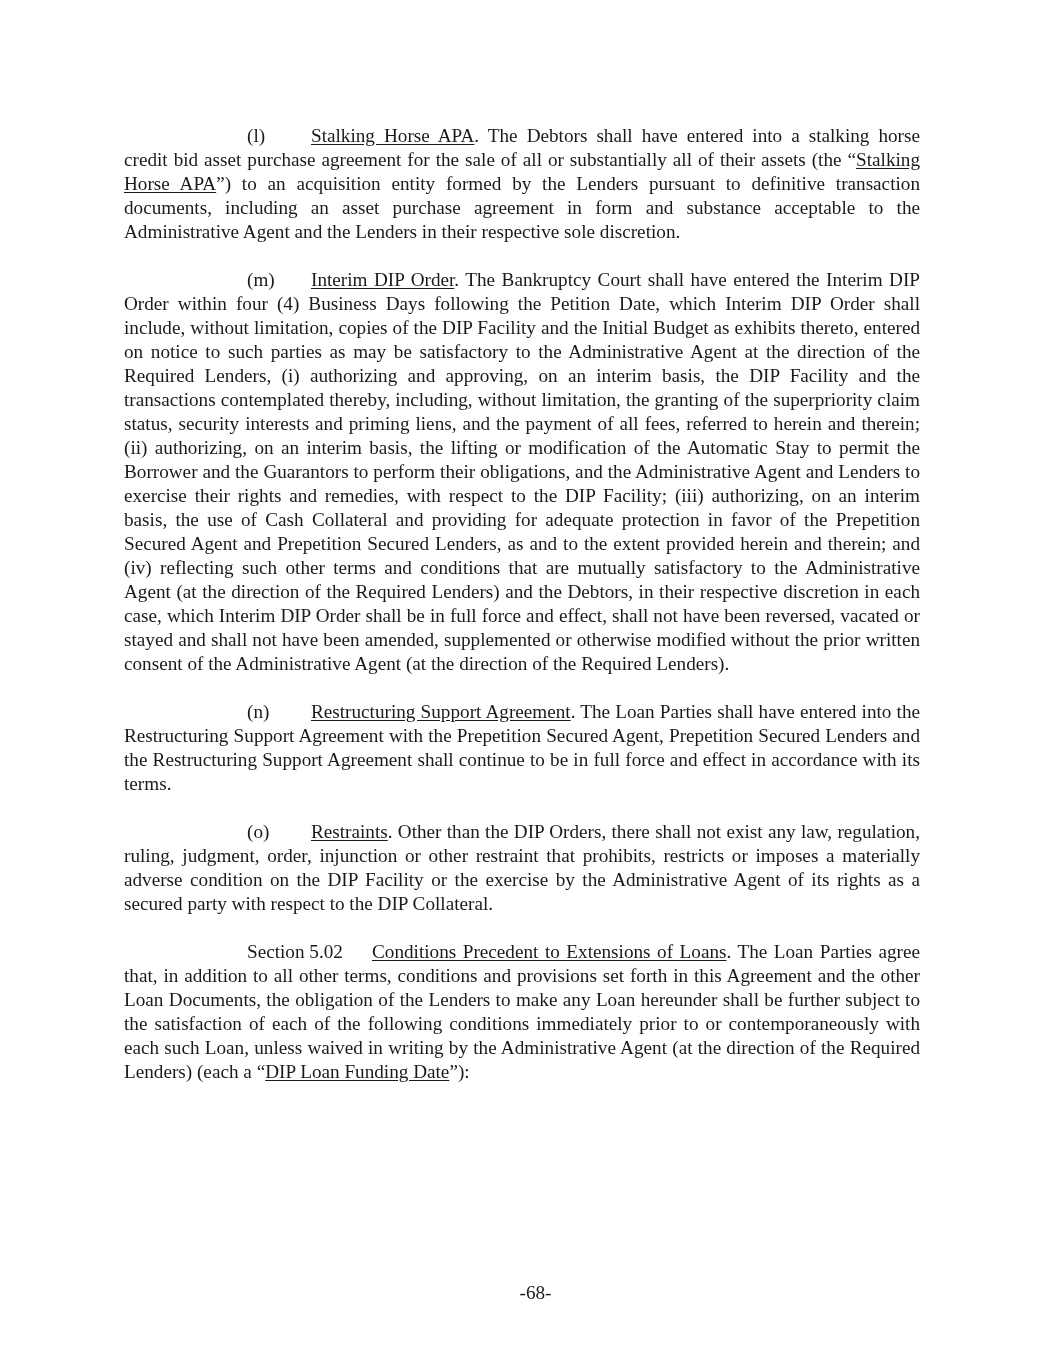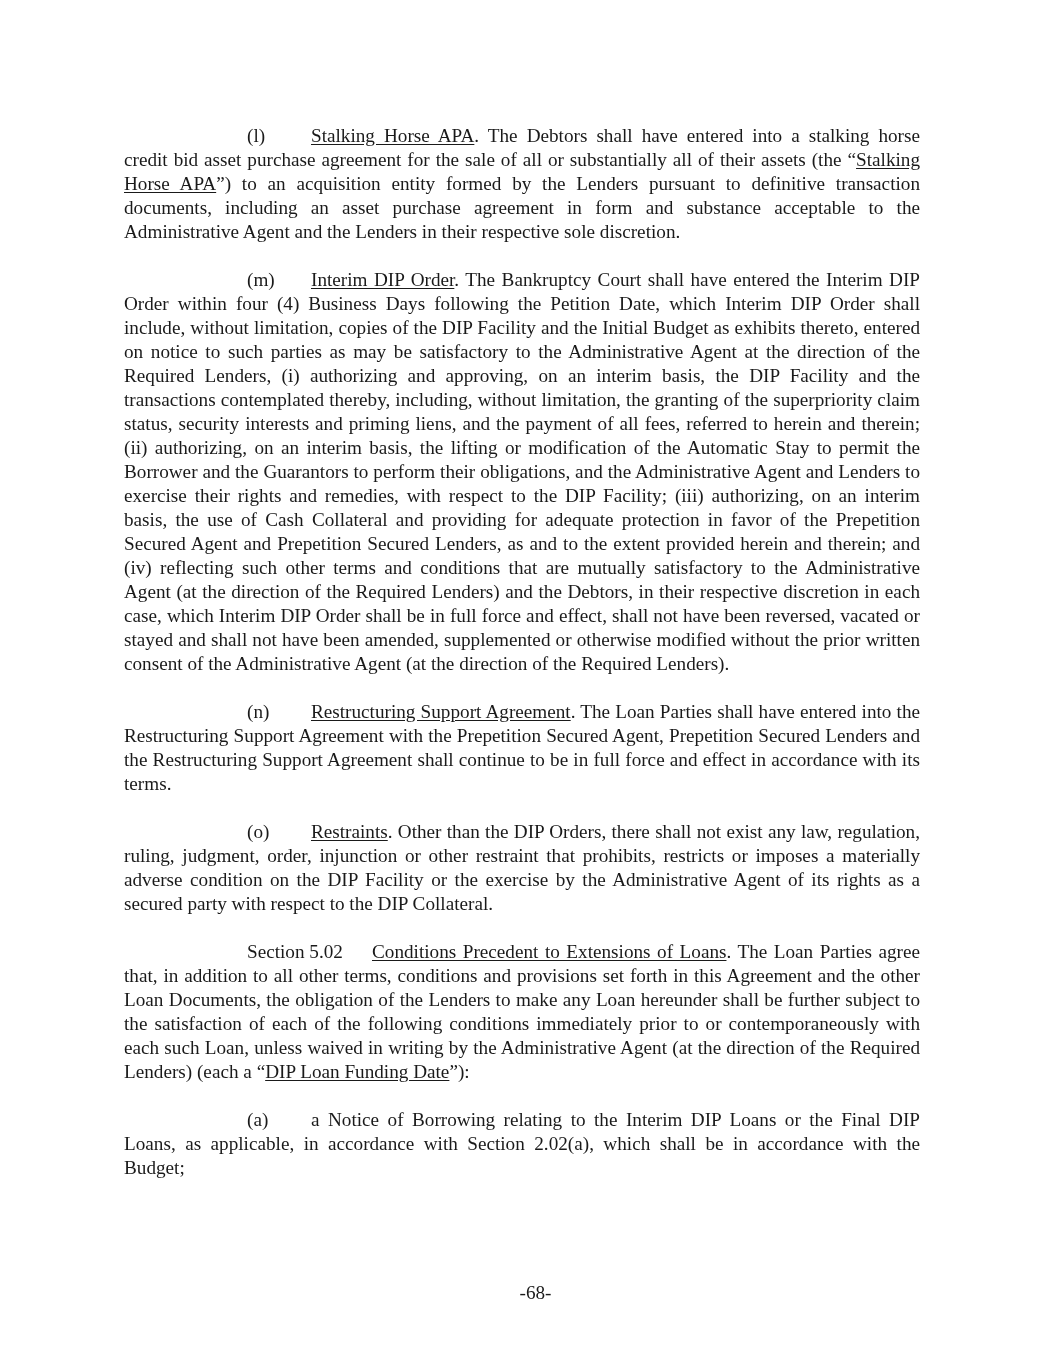--- a/index.html
+++ b/index.html
@@ -30,17 +30,16 @@
   <p class="para"><span class="indent"></span><span class="label">(l)</span><span class="u">Stalking Horse APA</span><span>. The Debtors shall have entered into a stalking horse credit bid asset purchase agreement for the sale of all or substantially all of their assets (the “</span><span class="u">Stalking Horse APA</span><span>”) to an acquisition entity formed by the Lenders pursuant to definitive transaction documents, including an asset purchase agreement in form and substance acceptable to the Administrative Agent and the Lenders in their respective sole discretion.</span></p>
 
   <p class="para"><span class="indent"></span><span class="label">(m)</span><span class="u">Interim DIP Order</span><span>. The Bankruptcy Court shall have entered the Interim DIP Order within four (4) Business Days following the Petition Date, which Interim DIP Order shall include, without limitation, copies of the DIP Facility and the Initial Budget as exhibits thereto, entered on notice to such parties as may be satisfactory to the Administrative Agent at the direction of the Required Lenders, (i) authorizing and approving, on an interim basis, the DIP Facility and the transactions contemplated thereby, including, without limitation, the granting of the superpriority claim status, security interests and priming liens, and the payment of all fees, referred to herein and therein; (ii) authorizing, on an interim basis, the lifting or modification of the Automatic Stay to permit the Borrower and the Guarantors to perform their obligations, and the Administrative Agent and Lenders to exercise their rights and remedies, with respect to the DIP Facility; (iii) authorizing, on an interim basis, the use of Cash Collateral and providing for adequate protection in favor of the Prepetition Secured Agent and Prepetition Secured Lenders, as and to the extent provided herein and therein; and (iv) reflecting such other terms and conditions that are mutually satisfactory to the Administrative Agent (at the direction of the Required Lenders) and the Debtors, in their respective discretion in each case, which Interim DIP Order shall be in full force and effect, shall not have been reversed, vacated or stayed and shall not have been amended, supplemented or otherwise modified without the prior written consent of the Administrative Agent (at the direction of the Required Lenders).</span></p>
 
   <p class="para"><span class="indent"></span><span class="label">(n)</span><span class="u">Restructuring Support Agreement</span><span>.  The Loan Parties shall have entered into the Restructuring Support Agreement with the Prepetition Secured Agent, Prepetition Secured Lenders and the Restructuring Support Agreement shall continue to be in full force and effect in accordance with its terms.</span></p>
 
   <p class="para"><span class="indent"></span><span class="label">(o)</span><span class="u">Restraints</span><span>. Other than the DIP Orders, there shall not exist any law, regulation, ruling, judgment, order, injunction or other restraint that prohibits, restricts or imposes a materially adverse condition on the DIP Facility or the exercise by the Administrative Agent of its rights as a secured party with respect to the DIP Collateral.</span></p>
 
   <p class="para"><span class="indent"></span><span class="sec-num">Section 5.02</span><span class="u">Conditions Precedent to Extensions of Loans</span><span>.  The Loan Parties agree that, in addition to all other terms, conditions and provisions set forth in this Agreement and the other Loan Documents, the obligation of the Lenders to make any Loan hereunder shall be further subject to the satisfaction of each of the following conditions immediately prior to or contemporaneously with each such Loan, unless waived in writing by the Administrative Agent (at the direction of the Required Lenders) (each a “</span><span class="u">DIP Loan Funding Date</span><span>”):</span></p>
 
-  <p class="para"><span class="indent"></span><span class="label">(a)</span><span>a Notice of Borrowing relating to the Interim DIP Loans or the Final DIP Loans, as applicable, in accordance with Section 2.02(a), which shall be in accordance with the Budget;</span></p>
 
 </div>
 
 <div class="footer">-68-</div>
 
 </body></html>

